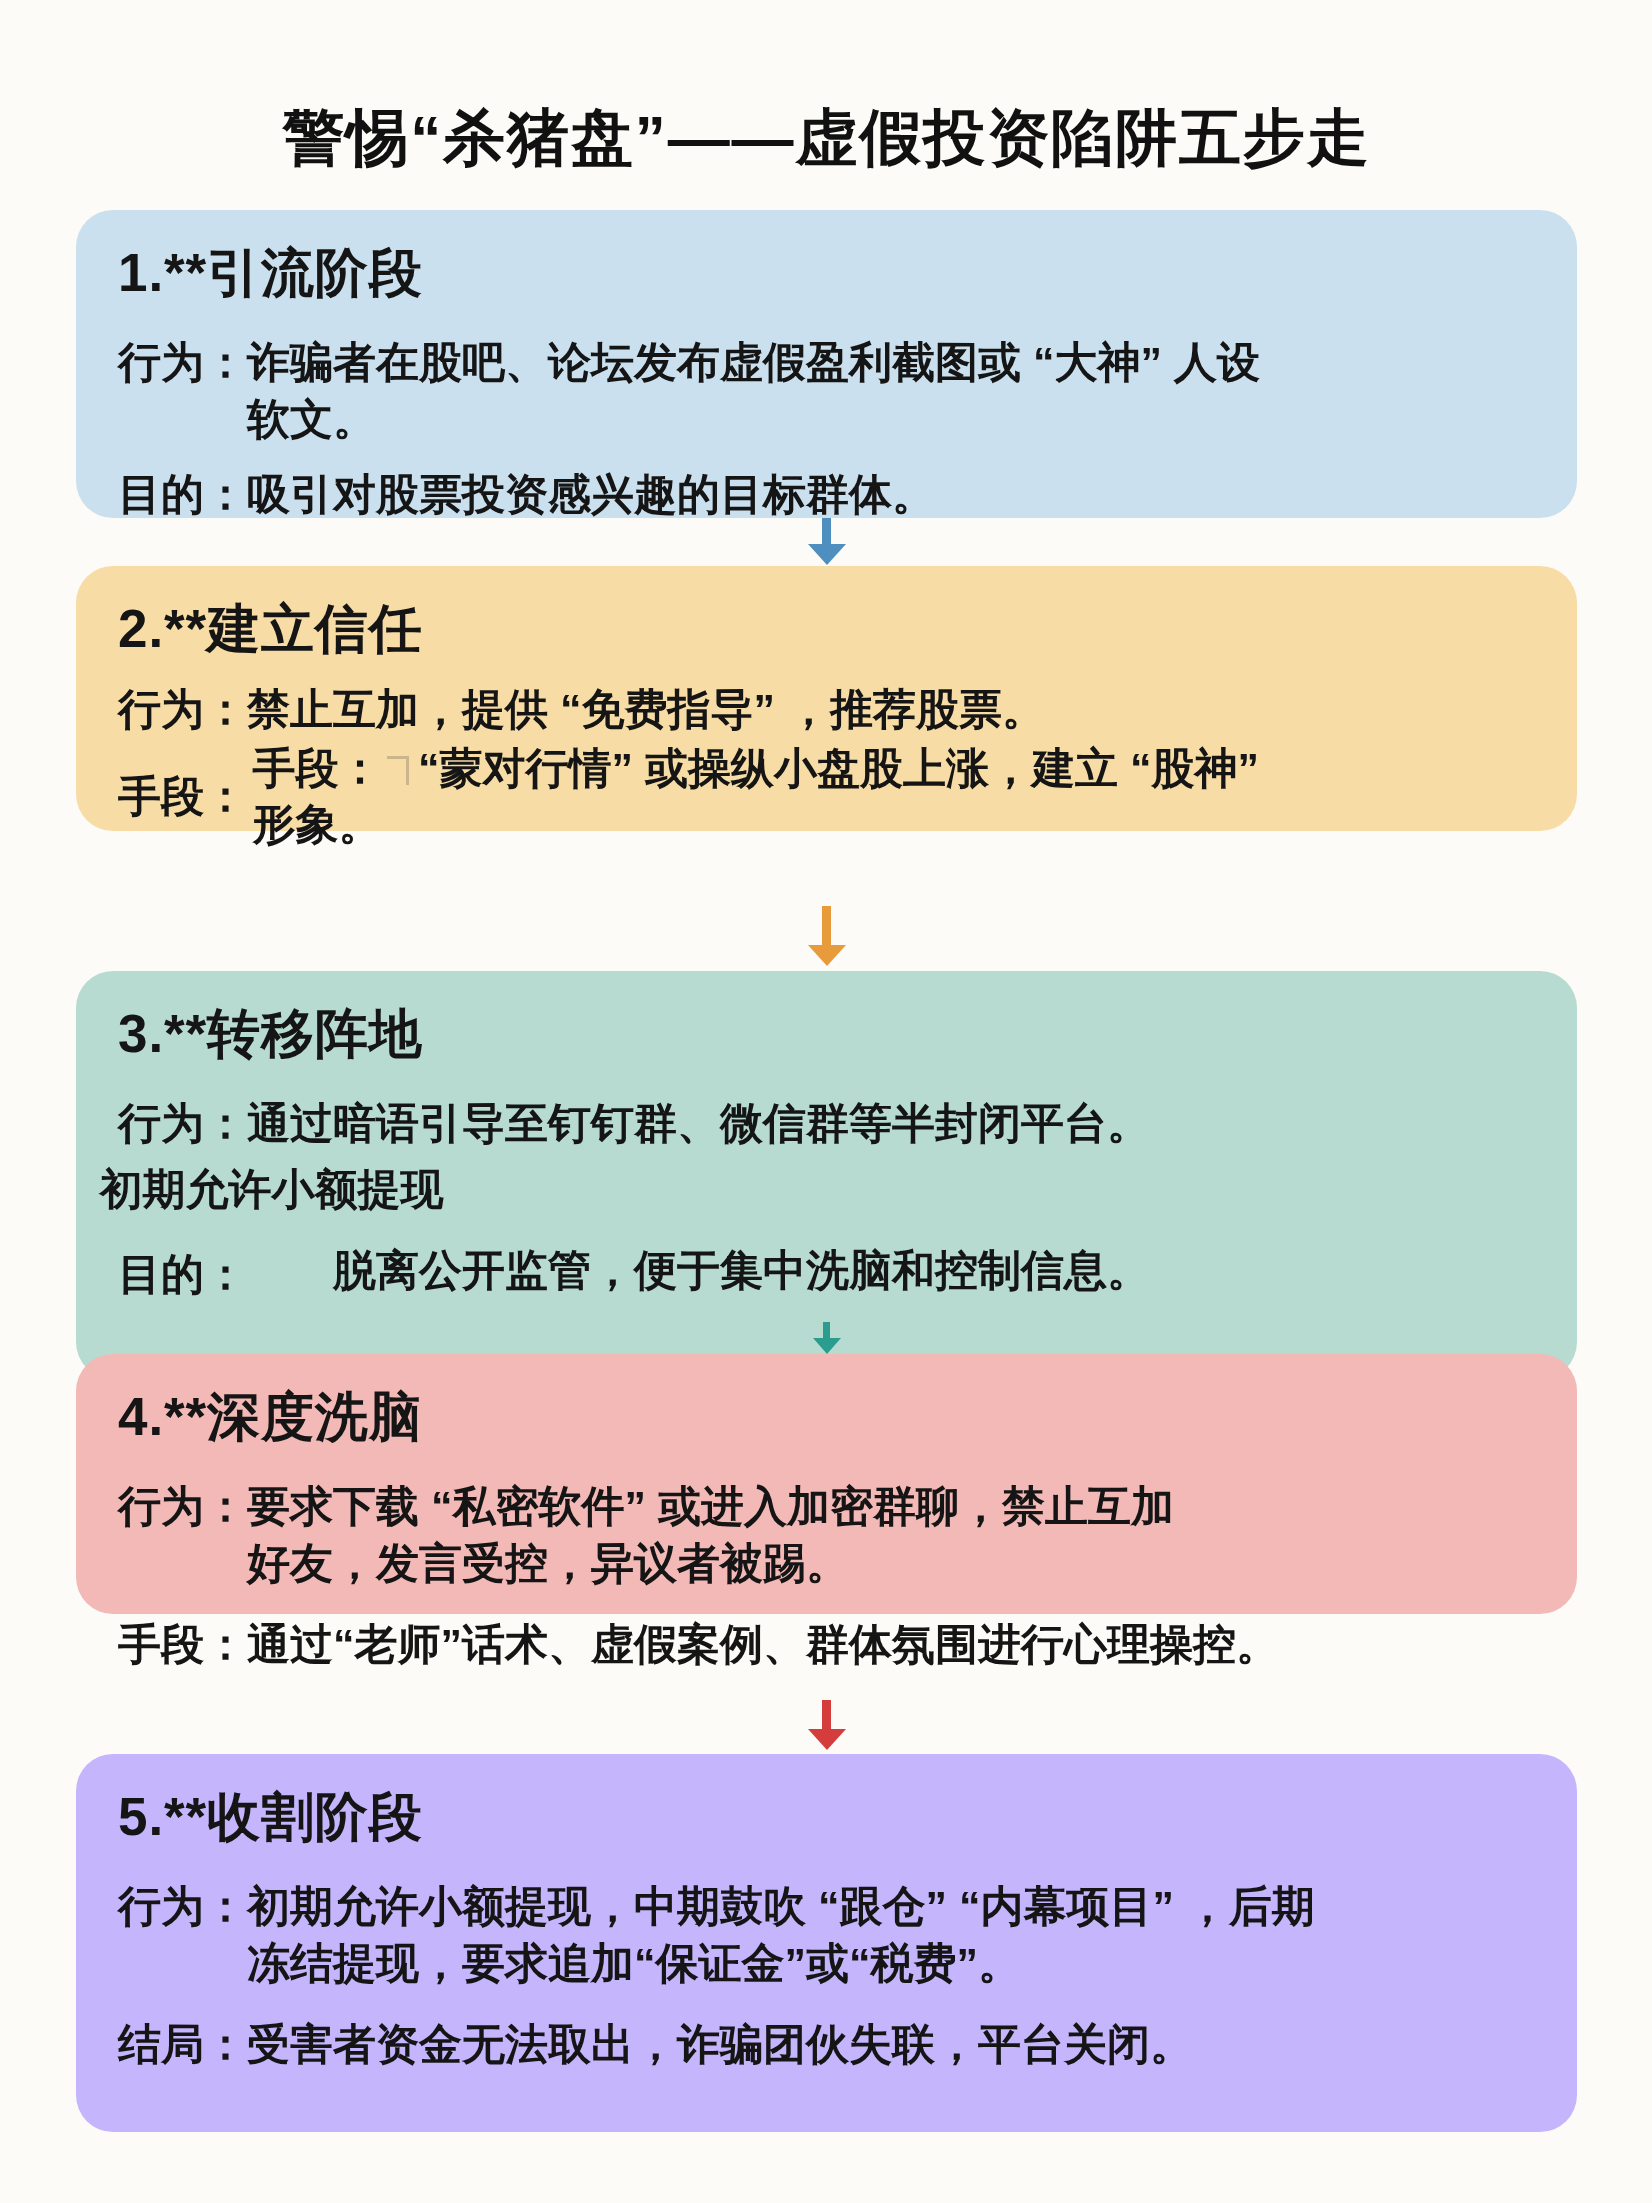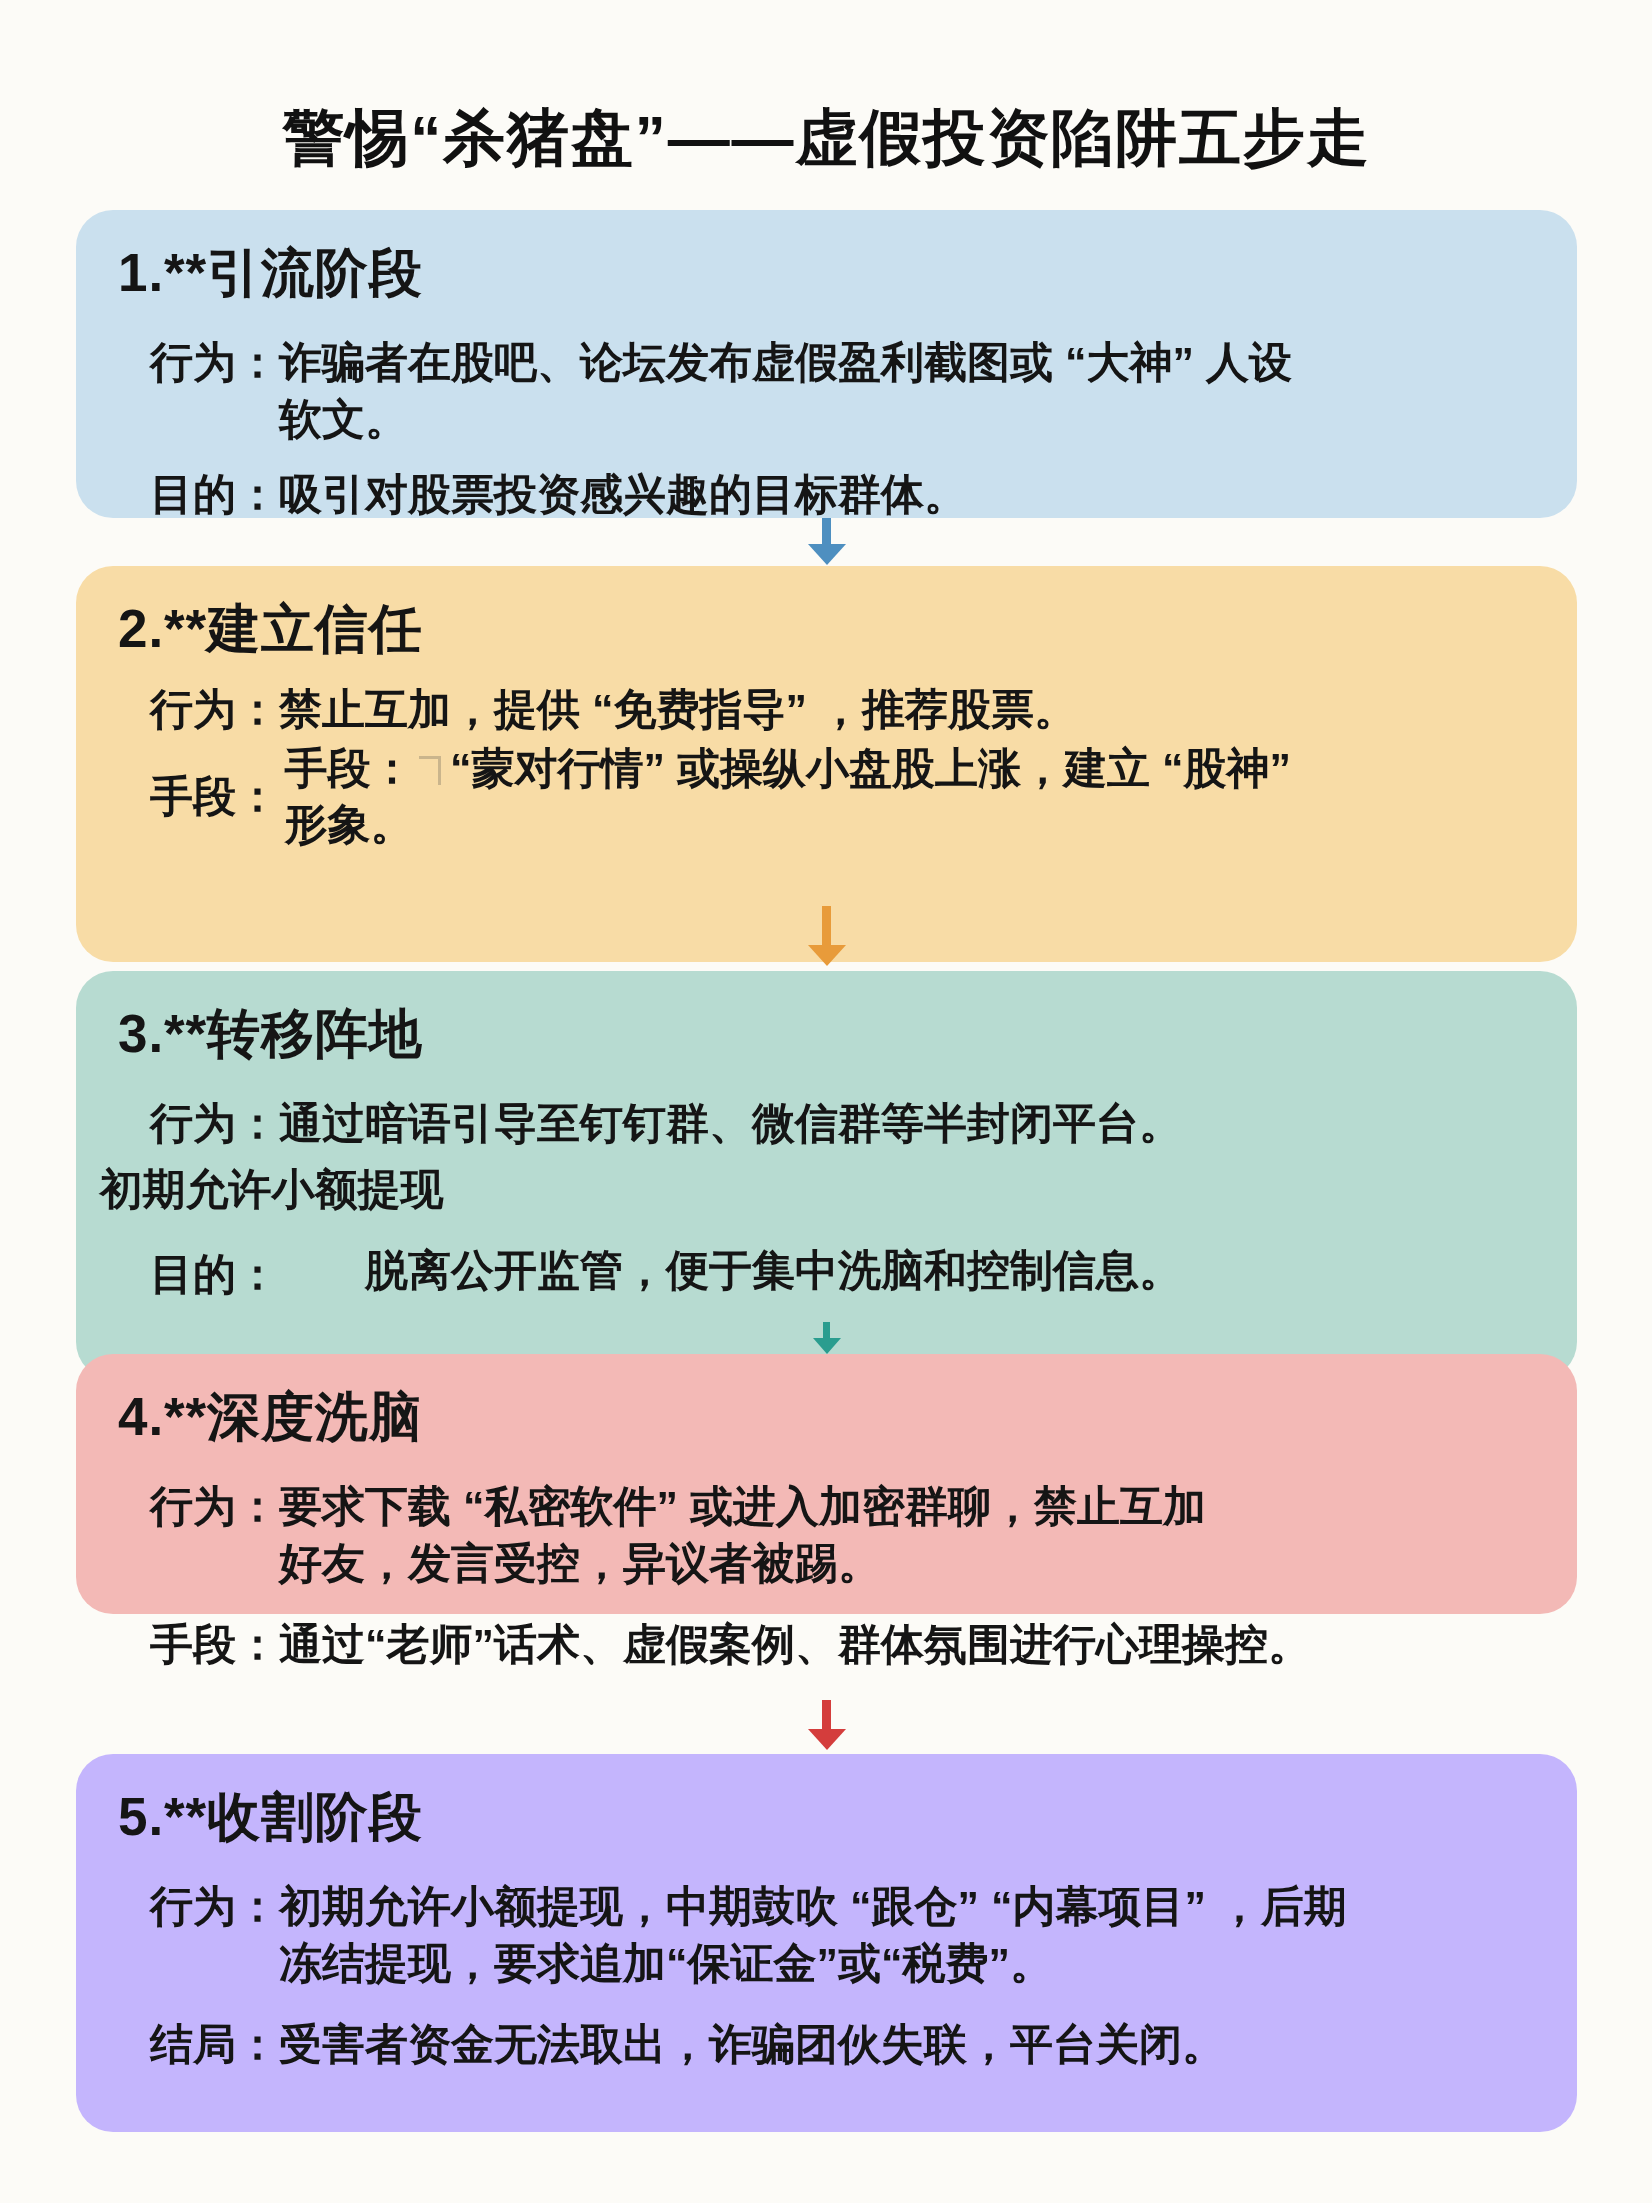--- a/index.html
+++ b/index.html
@@ -25,24 +25,24 @@
   }
   .box h2 {
     font-size: 53px; font-weight: 700;
     margin: 0 0 24px 0; letter-spacing: 0.9px;
   }
   .row {
     display: flex; align-items: flex-start;
     font-size: 43px; font-weight: 700; line-height: 1.32;
     margin: 0 0 9.3px 0;
   }
-  .row .label { white-space: nowrap; flex: 0 0 auto; margin-left: 32px; }
+  .row .label { white-space: nowrap; flex: 0 0 auto; }
   .rowtext { white-space: pre-line; }
   .box-1 { top: 210px;  height: 308px; }
-  .box-2 { top: 566px;  height: 396px; }
+  .box-2 { top: 566px;  height: 265px; }
   .box-3 { top: 971px; height: 408px; }
   .box-4 { top: 1354px; height: 260px; }
   .box-5 { top: 1754px; height: 378px; }
   .box-1 .row-purpose { margin-top: 18.6px; }
   .box-2 h2 { margin-bottom: 15px; }
   .box-2 .row { margin-bottom: 1.9px; }
   .artifact-row { margin-left: 161px; font-size: 40px; opacity: .92; }
   .hands-row { align-items: center; }
   .hands-row .label { margin-right: 5.6px; }
   .artifact-glyph {

